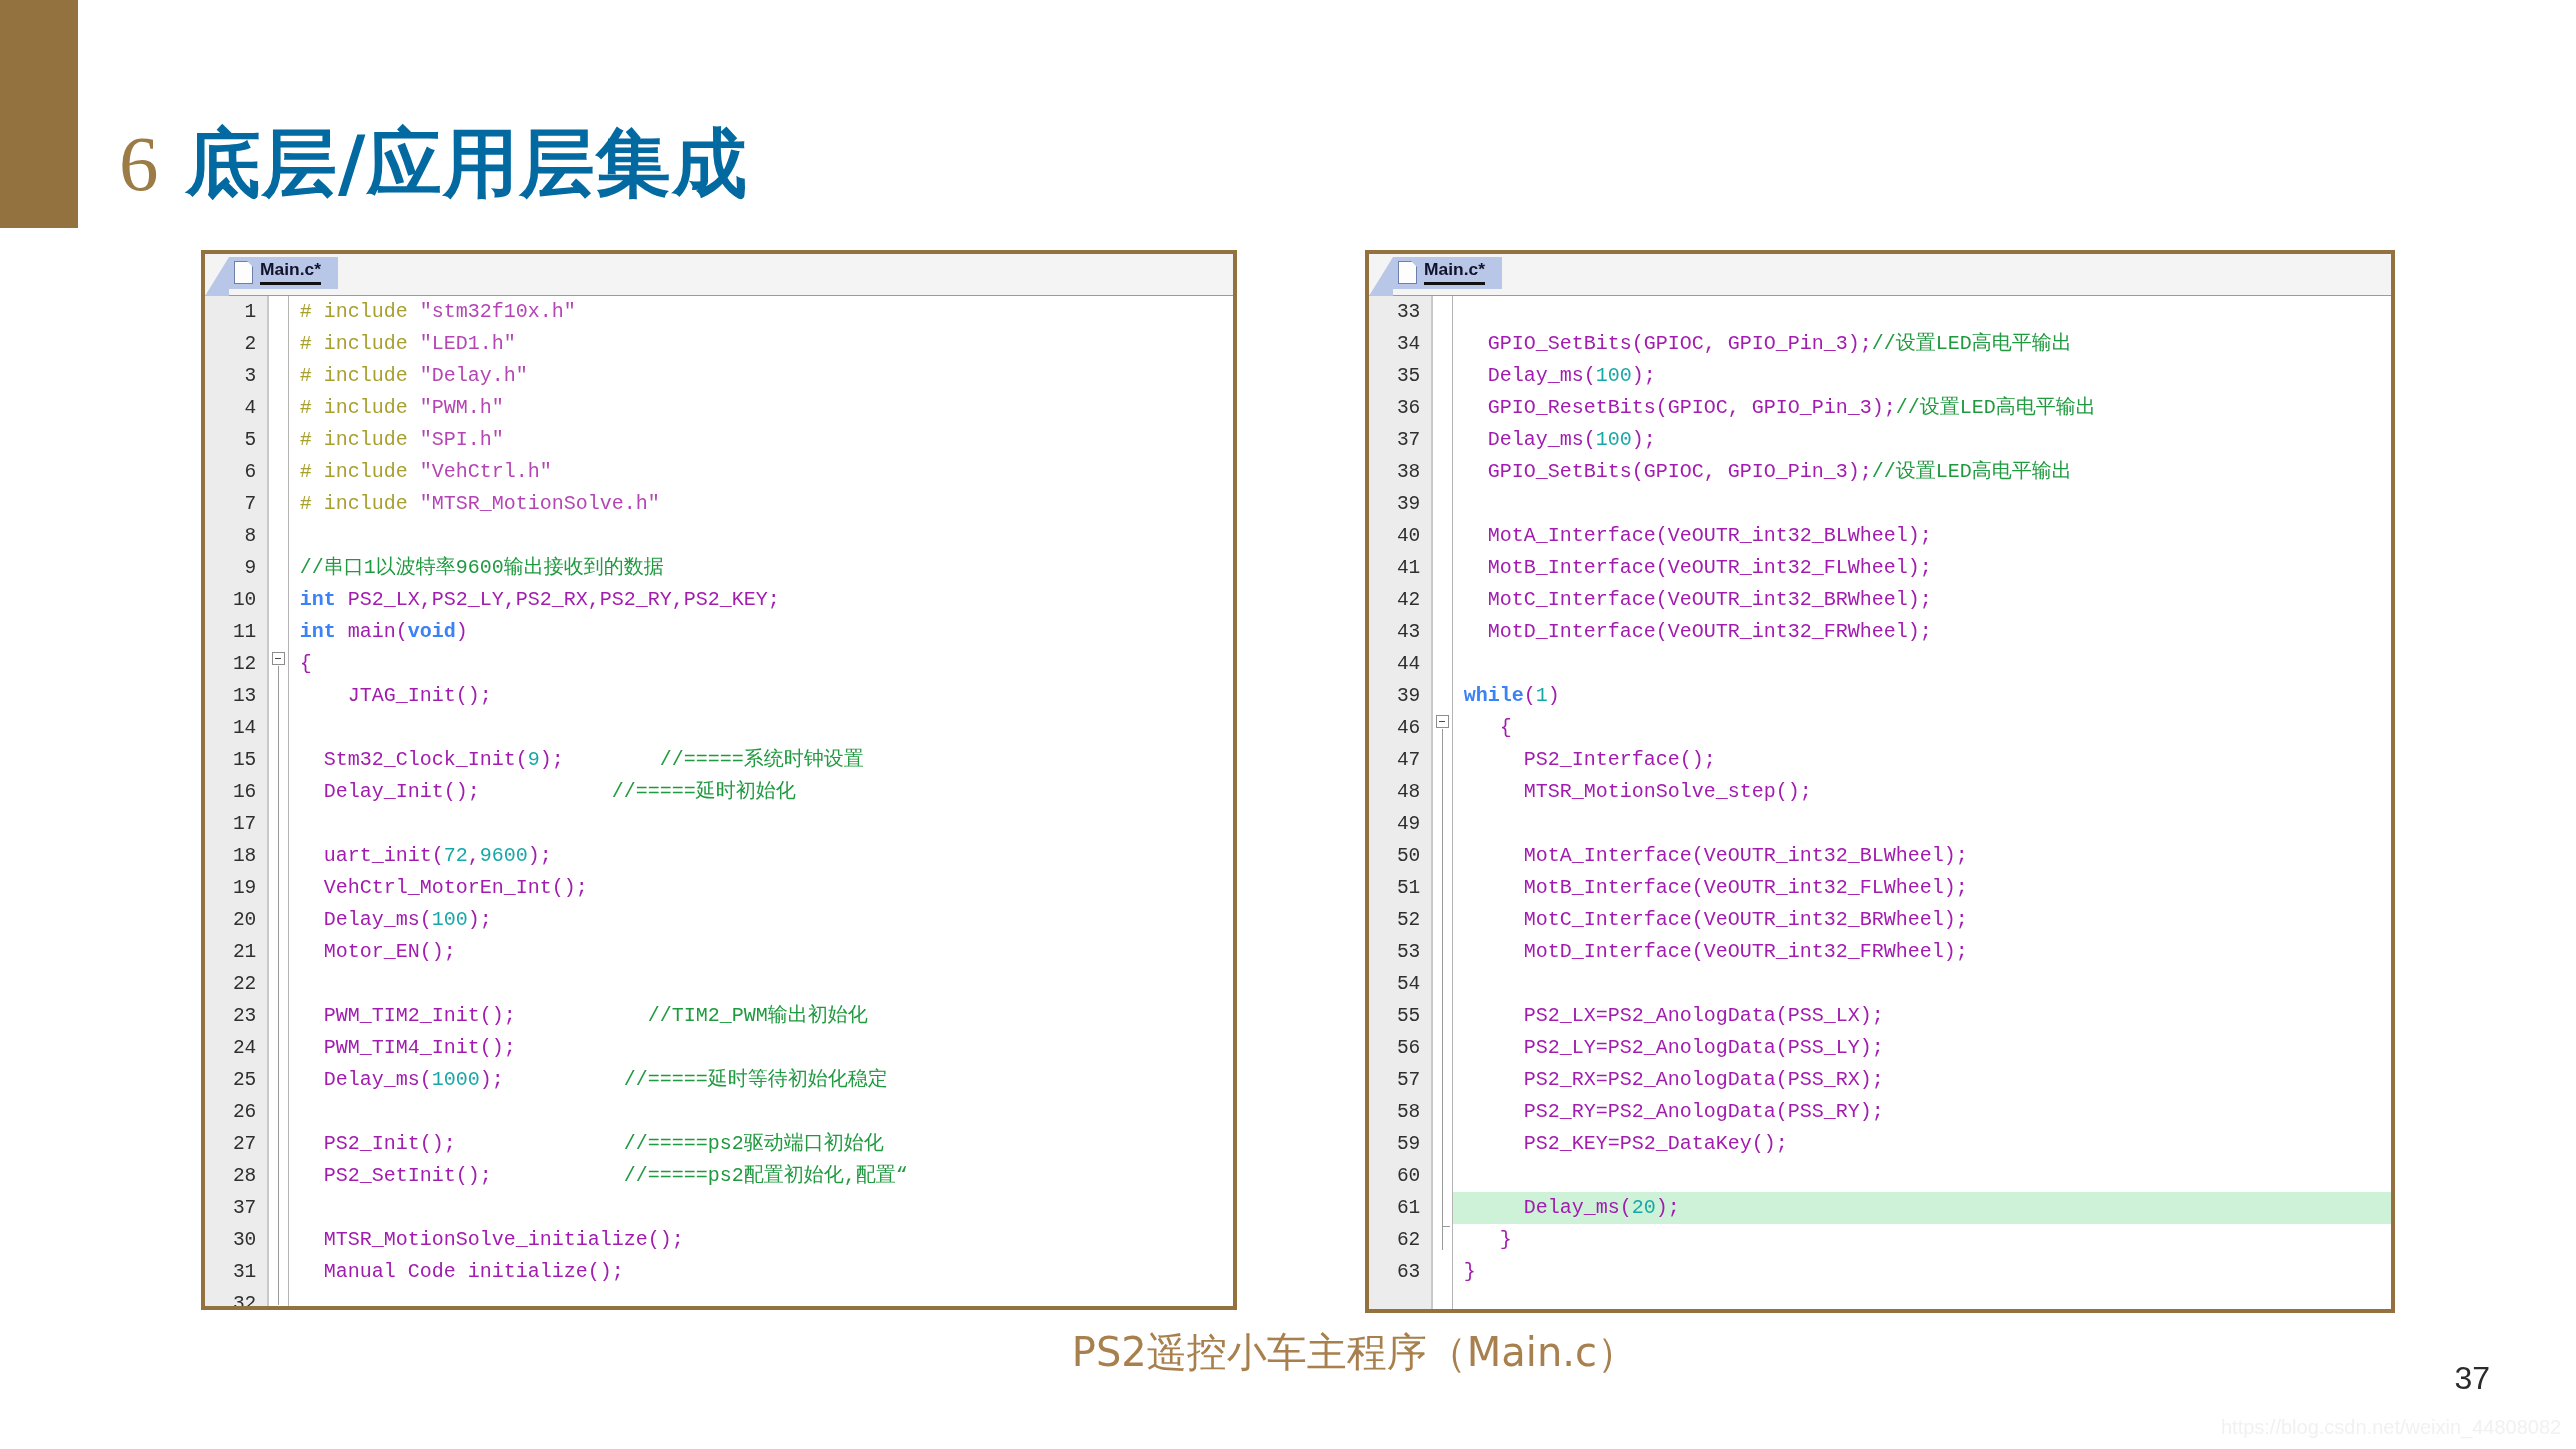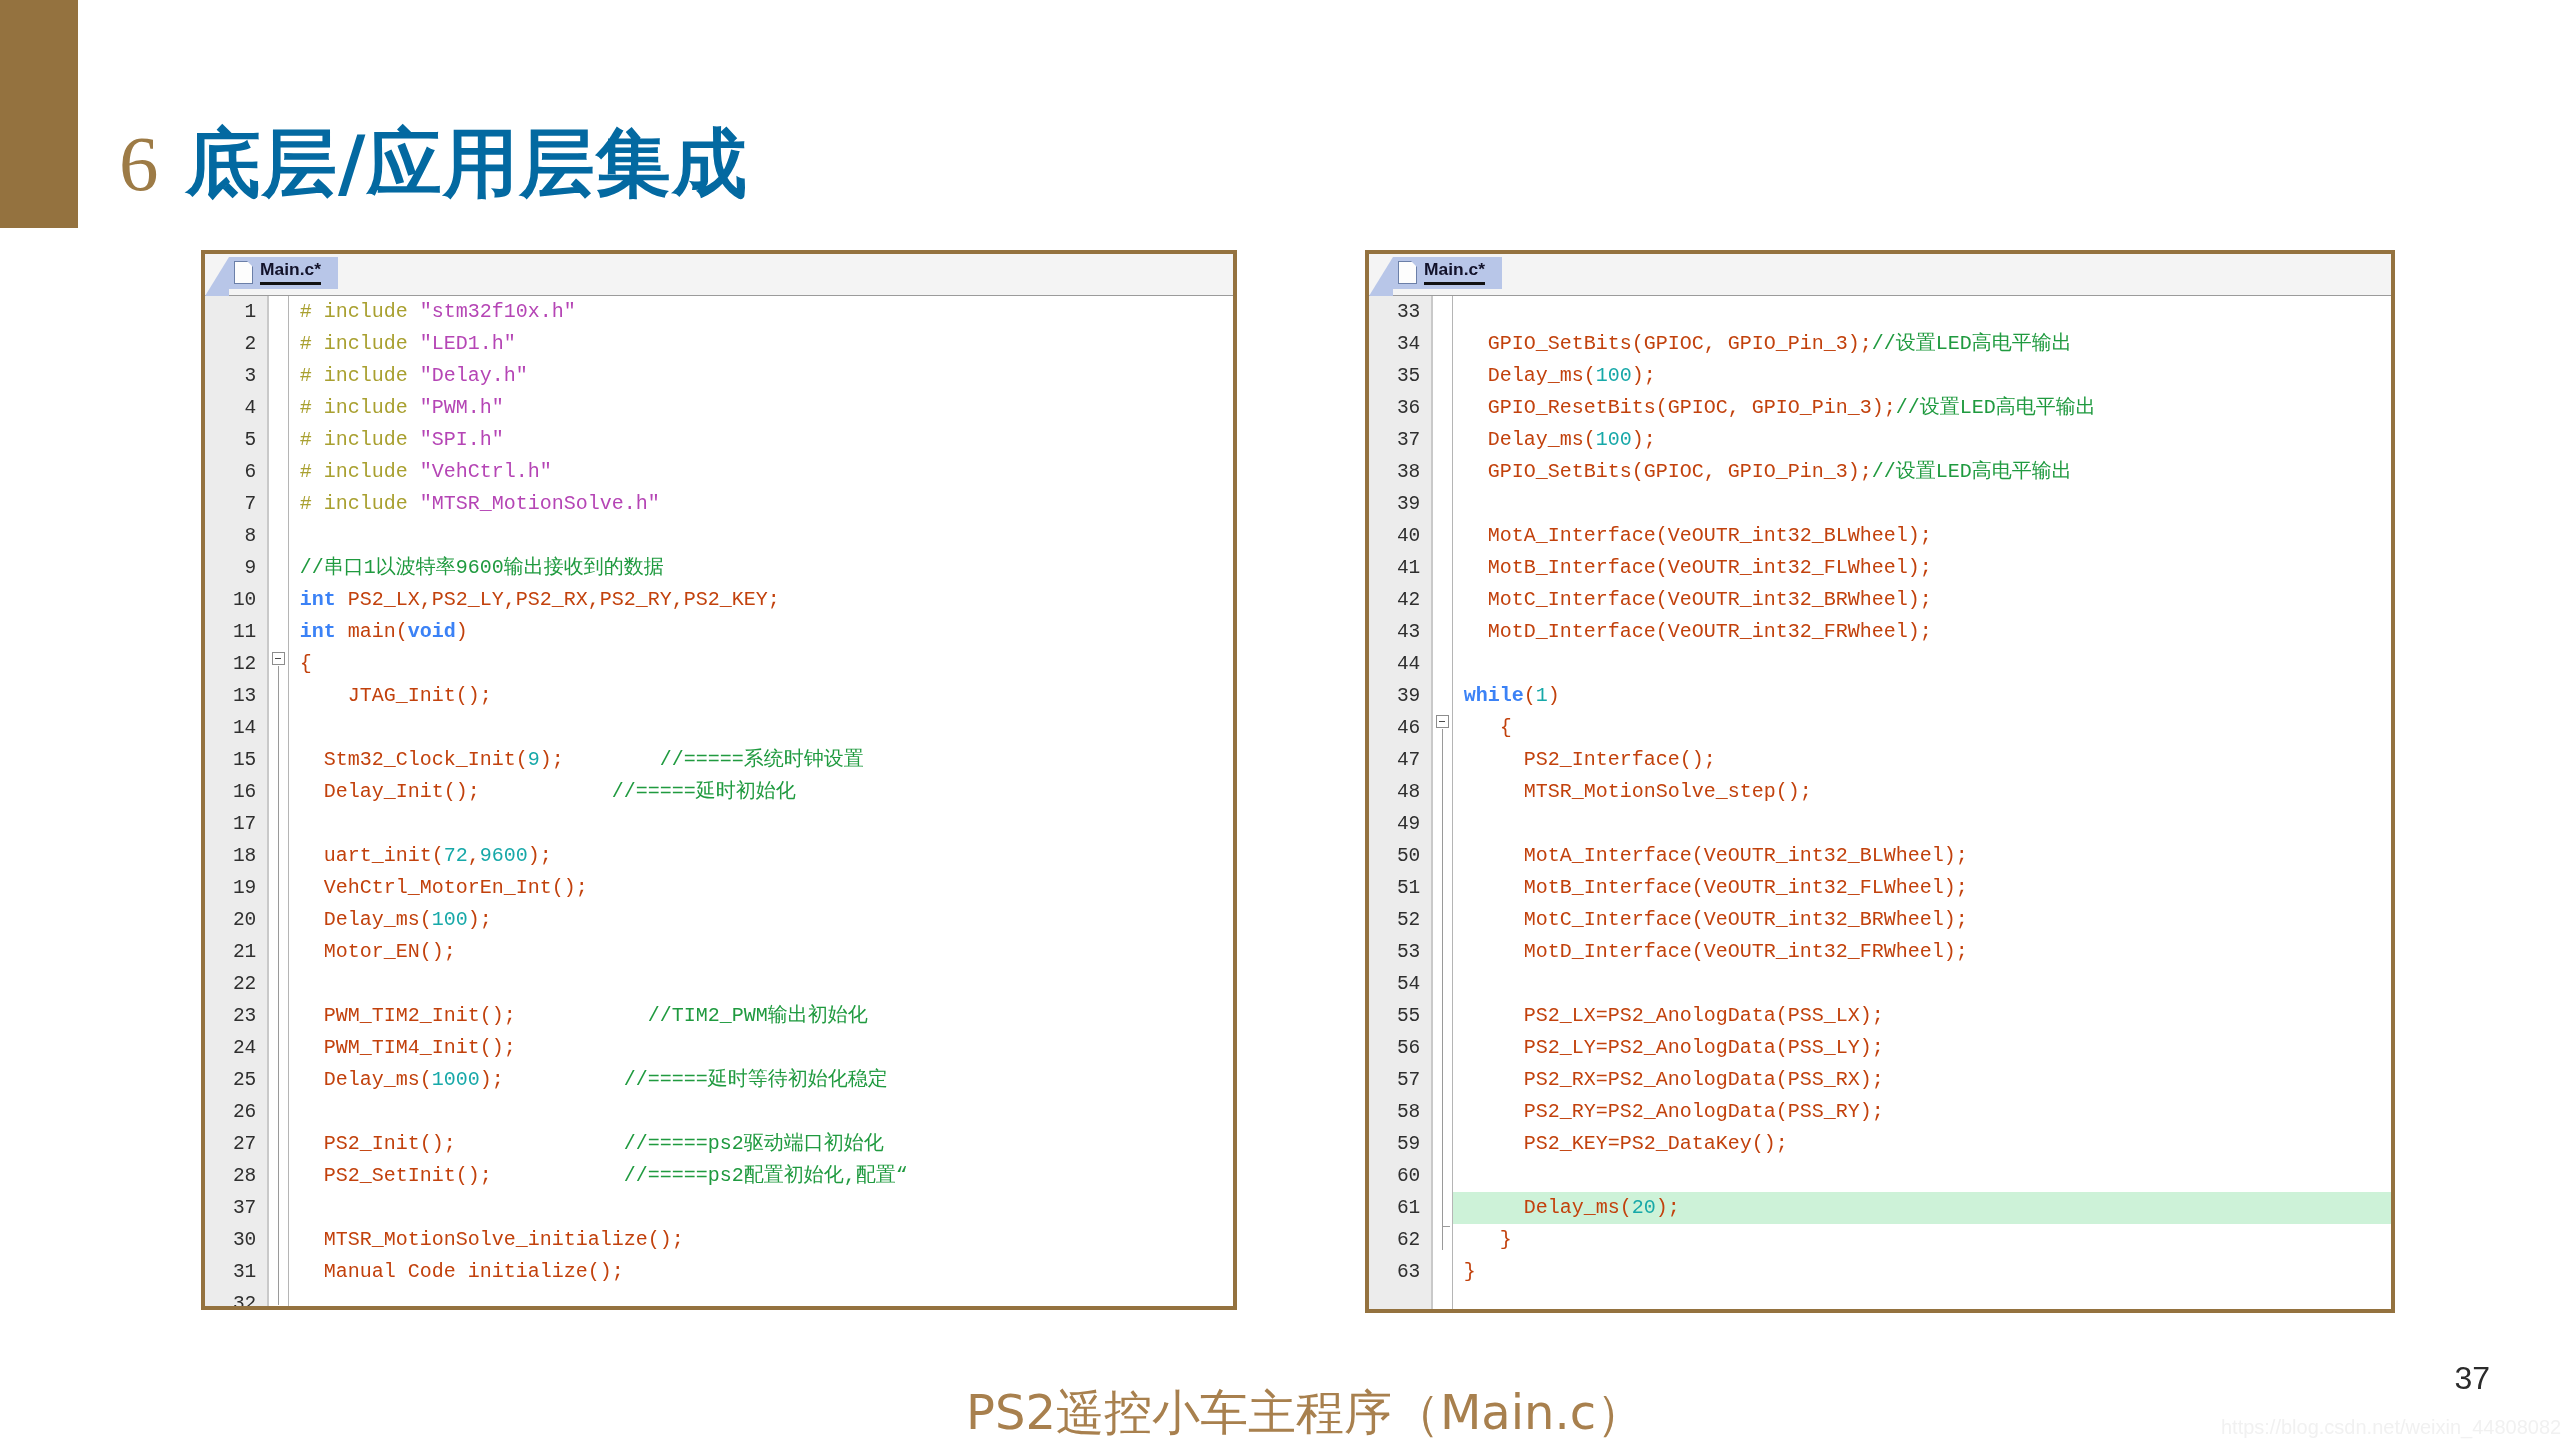--- a/index.html
+++ b/index.html
@@ -82,41 +82,41 @@
   .ln{text-align:right;padding-right:10.7px;color:#2f2f2f;font-size:19.5px;}
   .cl{padding-left:10.7px;color:#1a1a1a;}
   .cl.hl{background:#cdf2d8;}
 
   
   .t-pre{color:#a9a030;}
   .t-str{color:#b545b5;}
   .t-kw{color:#3b82f6;font-weight:700;text-align:center;}
   .t-num{color:#16a8a8;}
   .t-com{color:#1f9a3f;}
-  .t-plain{color:#c2410c;}
+  .t-plain{color:#a21caf;}
 
   
   .fold-box{
     position:absolute;left:2.7px;width:13.4px;height:13.4px;
     border:1.3px solid #8d8d8d;background:#ffffff;box-sizing:border-box;
   }
   .fold-box::before{
     content:"";position:absolute;left:2px;top:4.7px;width:6.7px;height:1.3px;background:#4a4a4a;
   }
   .fold-line{
     position:absolute;left:8.7px;width:1.3px;background:#9a9a9a;
   }
   .fold-tick{
     position:absolute;left:8.7px;width:8px;height:1.3px;background:#9a9a9a;
   }
 
   
   #caption{
-    position:absolute;left:966px;top:1388px;width:671px;text-align:right;
-    font-size:48px;color:#a8804e;white-space:nowrap;line-height:1;
+    position:absolute;left:966px;top:1332px;width:671px;text-align:right;
+    font-size:40px;color:#a8804e;white-space:nowrap;line-height:1;
     font-family:"DejaVu Sans","Liberation Sans",sans-serif;
   }
   #page-number{
     position:absolute;right:86px;top:1362px;font-size:32px;color:#2b2b2b;line-height:1;
   }
   #watermark{
     position:absolute;right:14.8px;top:1417px;font-size:20px;color:#f1f1f1;
     line-height:1;white-space:nowrap;
   }
 </style>

